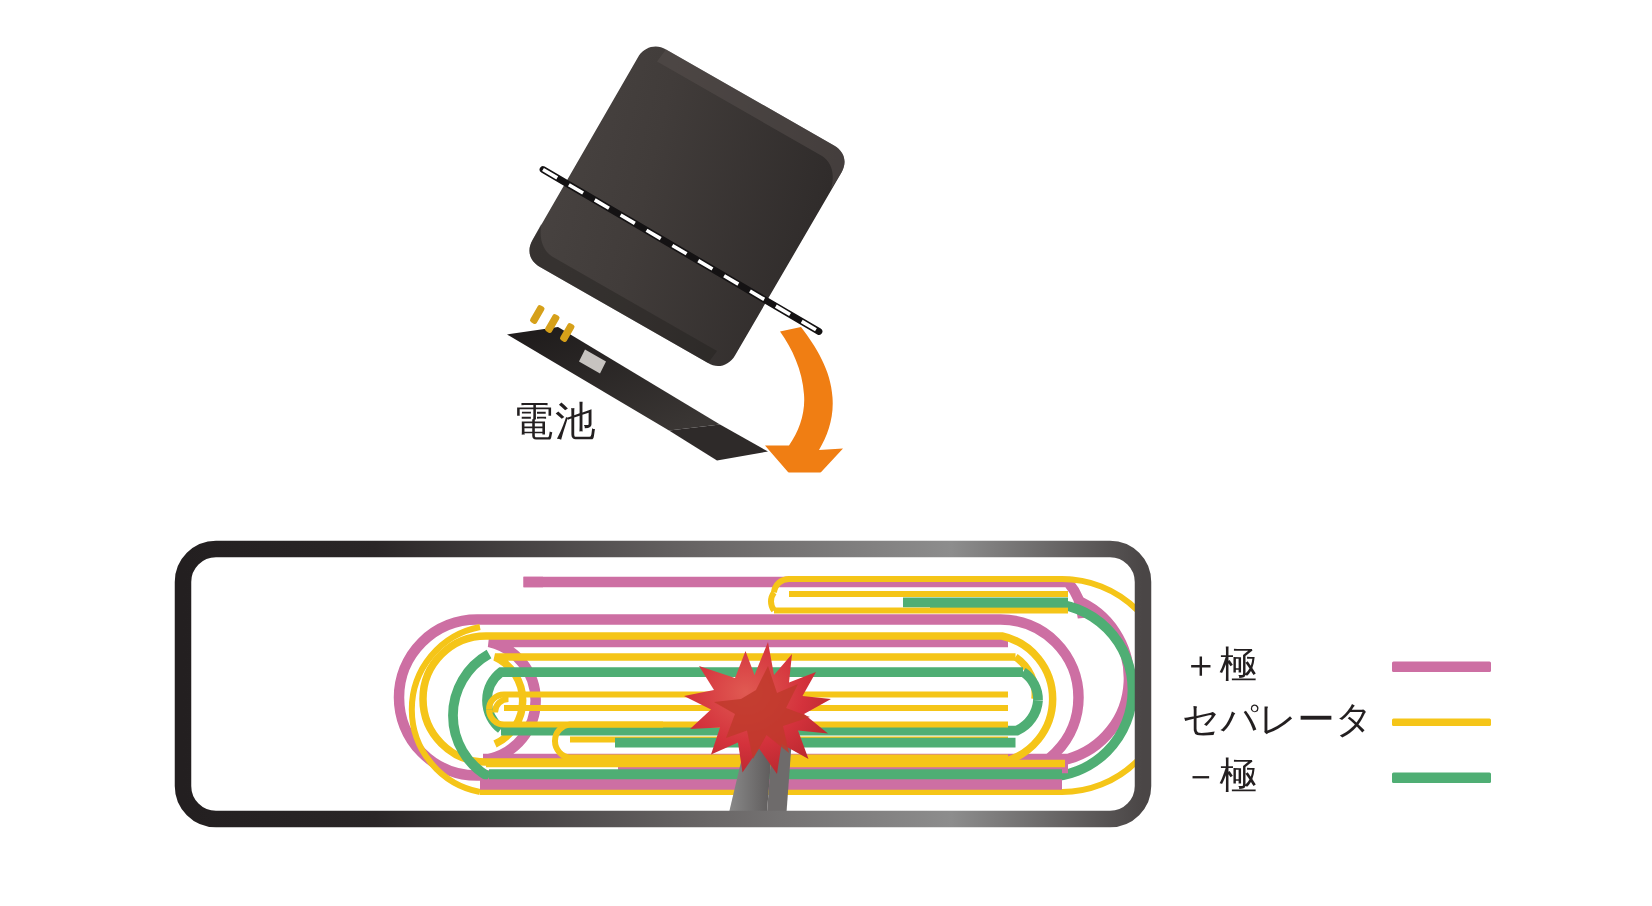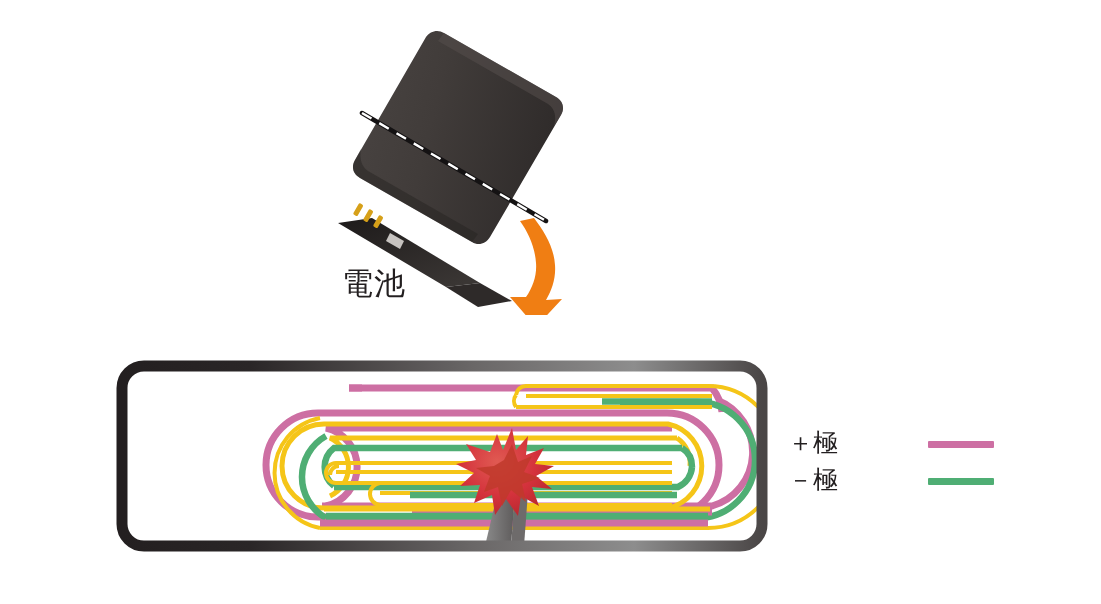--- a/index.html
+++ b/index.html
@@ -22,21 +22,21 @@
   }
   .abs { position: absolute; }
 
   
   #battery-figure {
     left: 330px; top: 25px;
     width: 280px; height: 290px;
   }
   #battery-label {
     left: 342px; top: 268px;
-    font-size: 31px;
+    font-size: 27px;
     color: #231f20;
     letter-spacing: 1px;
     line-height: 1;
     white-space: nowrap;
   }
 
   
   #cell-figure {
     left: 112px; top: 356px;
     width: 660px; height: 212px;
@@ -263,20 +263,24 @@
     </svg>
   </div>
 
   <div class="abs" id="legend">
 
     <div class="legend-row">
       <span class="legend-label">＋極</span>
       <span class="legend-swatch" style="background:#cd6fa3;"></span>
     </div>
 
+    <div class="legend-row">
+      <span class="legend-label">セパレータ</span>
+      <span class="legend-swatch thin" style="background:#f5c518;"></span>
+    </div>
 
     <div class="legend-row">
       <span class="legend-label">－極</span>
       <span class="legend-swatch" style="background:#4fae74;"></span>
     </div>
 
   </div>
 
 </div>
 

